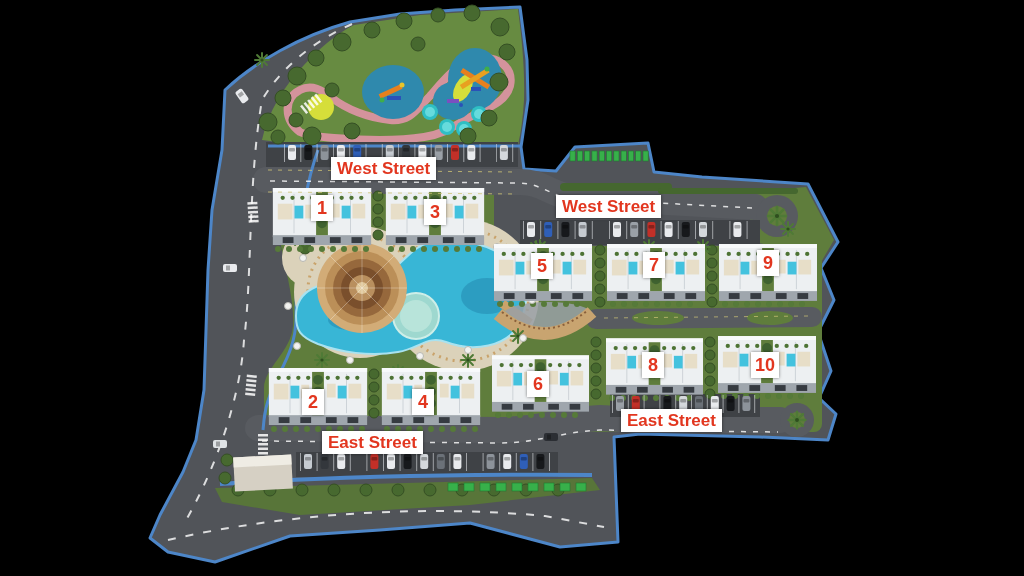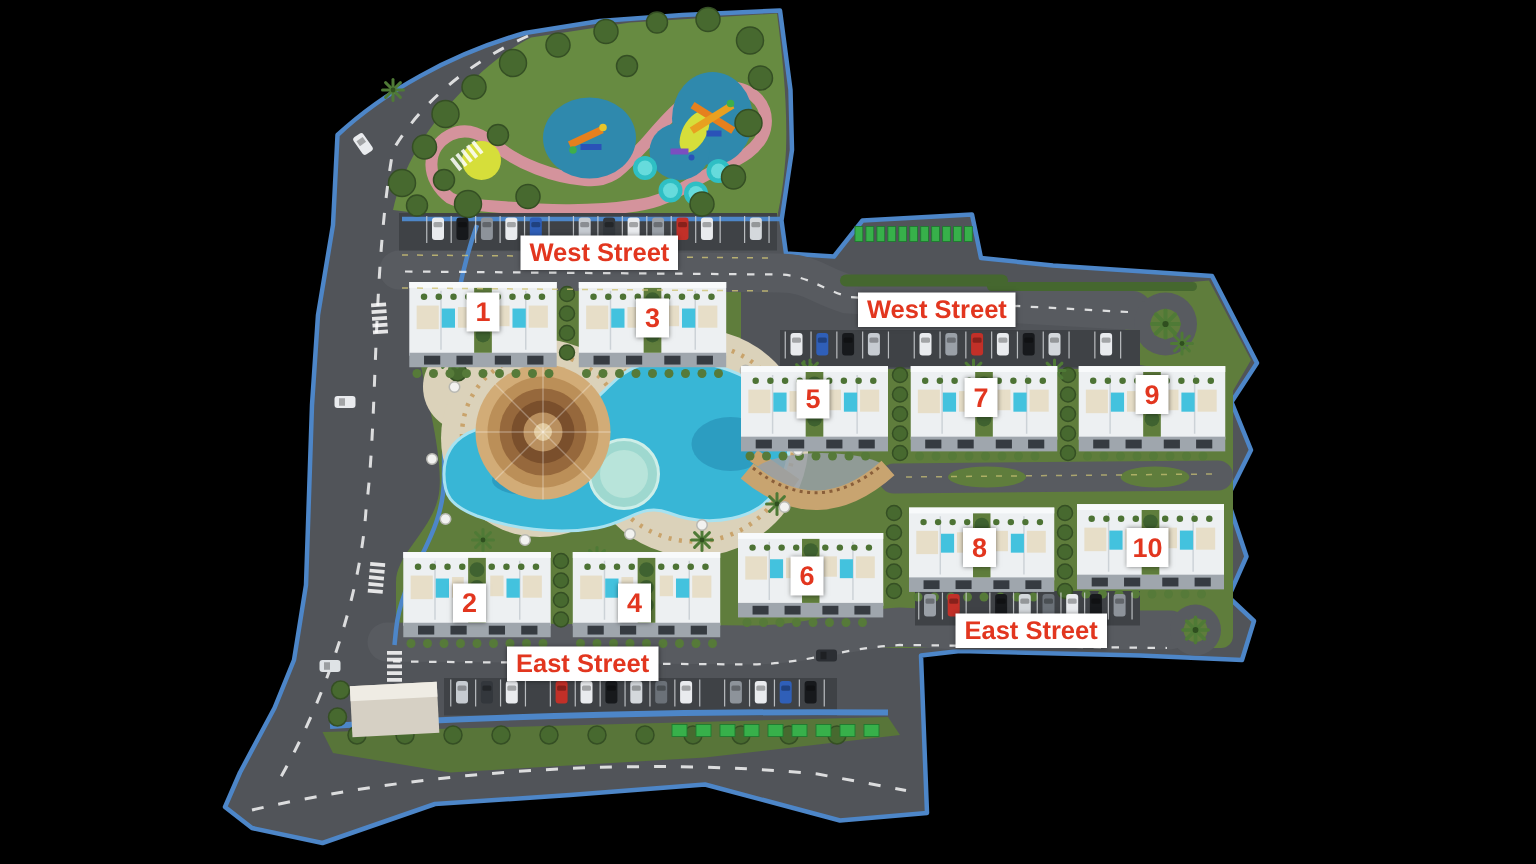--- a/index.html
+++ b/index.html
@@ -1,21 +1,21 @@
 <!DOCTYPE html>
 <html><head>
 <meta charset="utf-8">
 <style>
   html,body{margin:0;padding:0;background:#000;}
   #stage{position:relative;width:1024px;height:576px;overflow:hidden;background:#000;
          font-family:"Liberation Sans",sans-serif;}
   #stage svg{position:absolute;left:0;top:0;}
   .map-label{position:absolute;background:#fff;color:#e2361f;font-weight:bold;font-size:17px;
              line-height:23px;padding:0 6px;white-space:nowrap;text-align:center;
-             box-shadow:0 0 3px rgba(0,0,0,.5);margin-left:16px;}
+             box-shadow:0 0 3px rgba(0,0,0,.5);}
   .badge{position:absolute;background:#fff;color:#e2361f;font-weight:bold;font-size:18px;
          line-height:26px;width:22px;height:26px;text-align:center;
          box-shadow:0 0 3px rgba(0,0,0,.5);}
 </style>
 </head>
 <body>
 
 <div id="stage">
 <svg width="1024" height="576" viewBox="0 0 1024 576">
   <defs>

